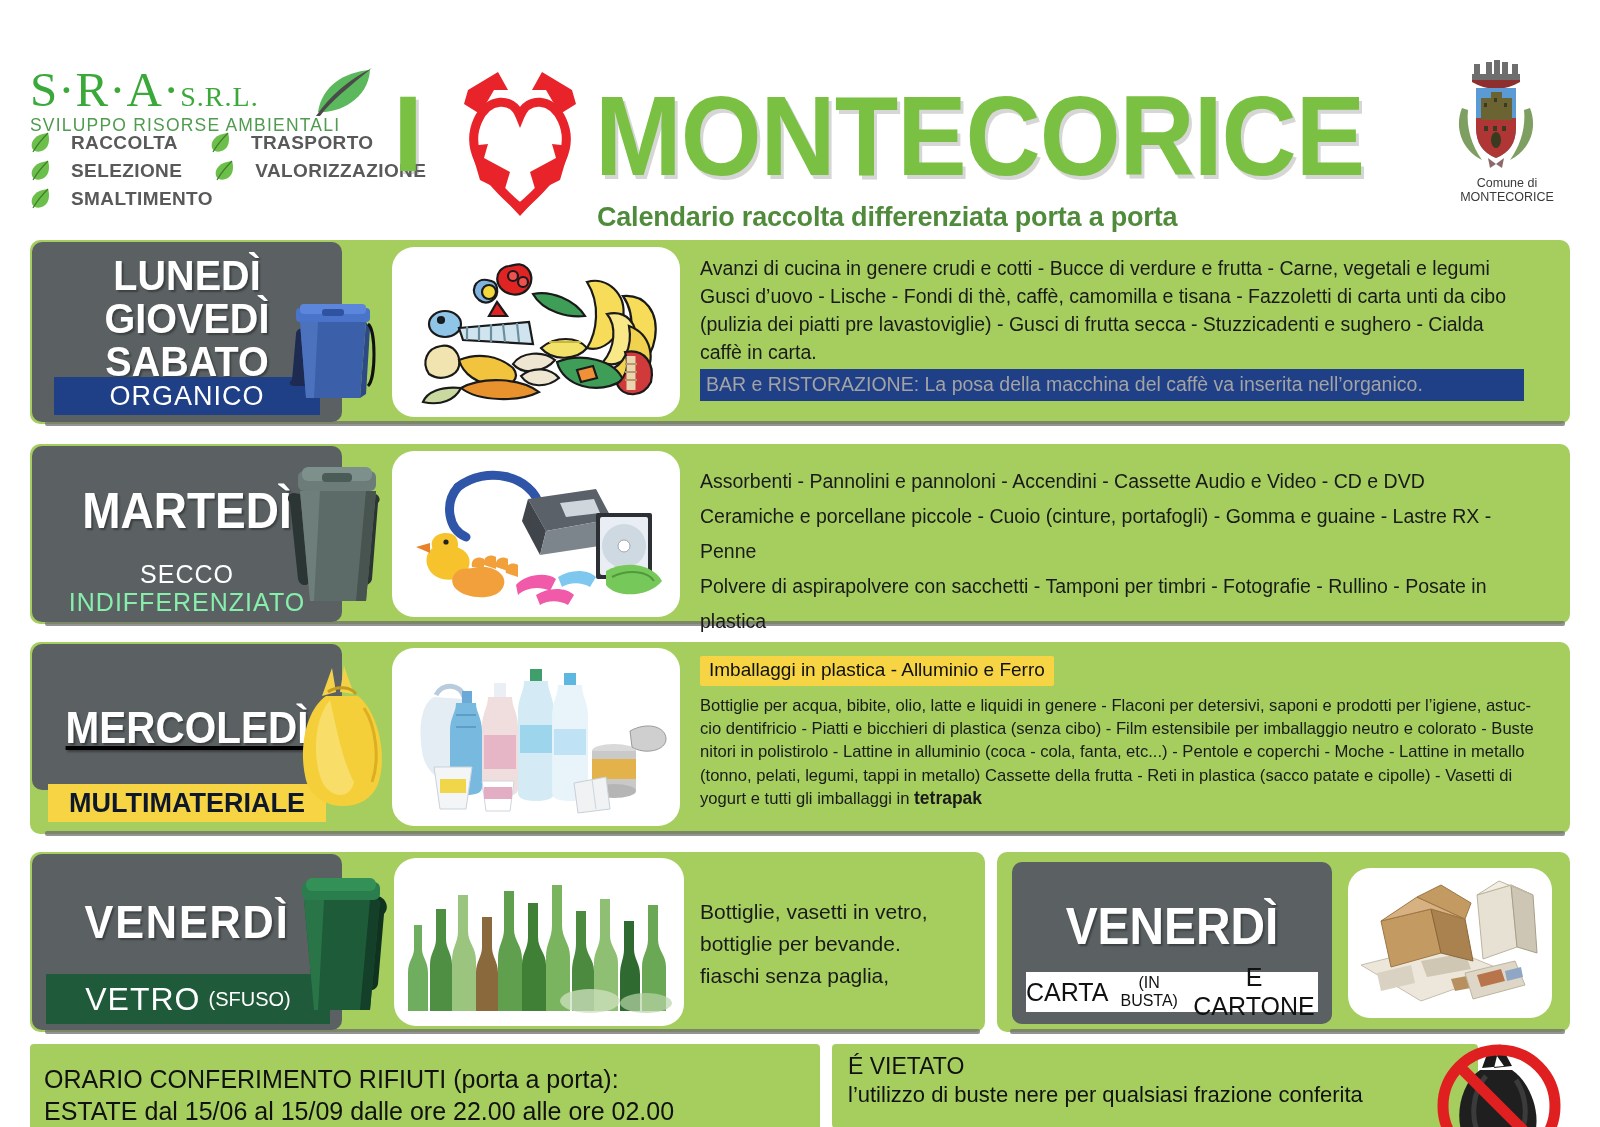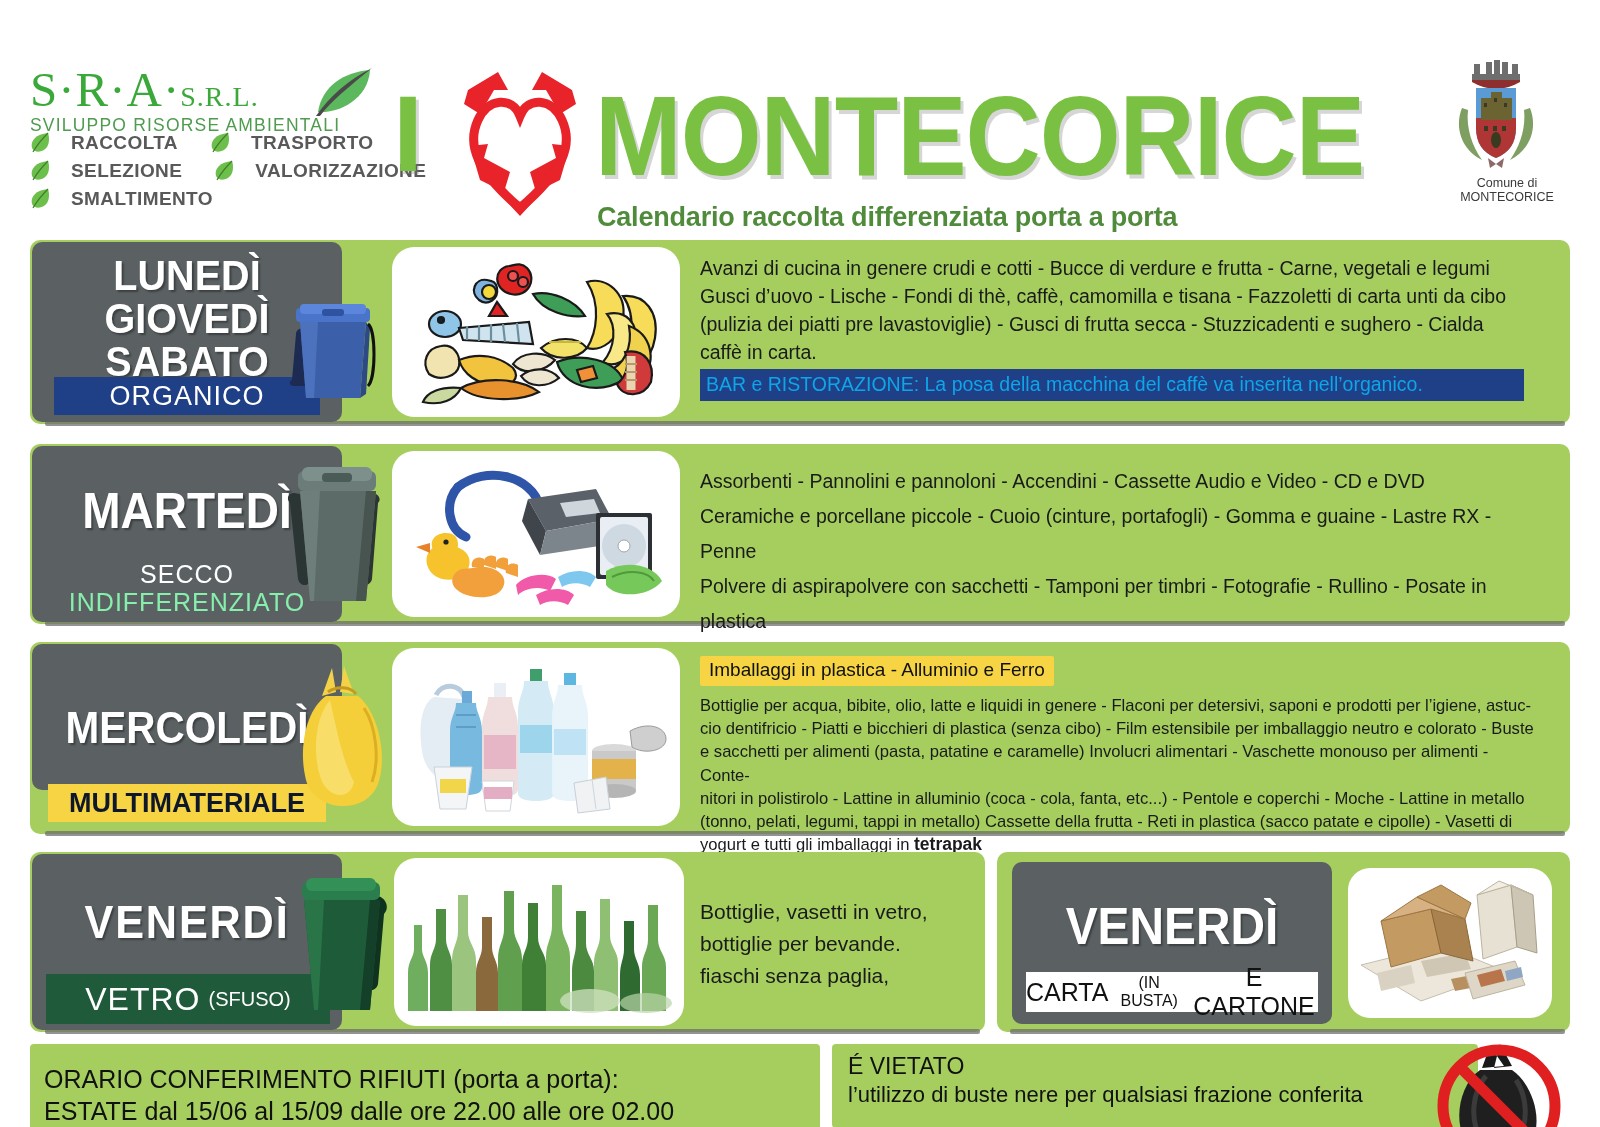--- a/index.html
+++ b/index.html
@@ -44,21 +44,21 @@
       font-family:"Liberation Sans", sans-serif;letter-spacing:0px;
       text-shadow:2px 2px 2px rgba(0,0,0,.35);transform:scaleX(0.92);}
   .badge{position:absolute;display:flex;align-items:center;justify-content:center;
       text-align:center;}
   .photo{position:absolute;background:#ffffff;border-radius:22px;overflow:hidden;z-index:4;
       display:flex;align-items:center;justify-content:center;}
   .bodytext{position:absolute;color:#1a1a1a;font-family:"Liberation Sans", sans-serif;}
   .shadowbar{position:absolute;height:5px;background:#6f6f6f;opacity:.75;border-radius:2px;}
 
   
-  .hl-blue{background:#1f3f87;color:#0ea5e9;display:inline-block;padding:2px 6px 4px 6px;}
+  .hl-blue{background:#1f3f87;color:#a3a3a3;display:inline-block;padding:2px 6px 4px 6px;}
   .hl-yellow{background:#f6d443;color:#111;display:inline-block;padding:3px 9px 5px 9px;
       border-radius:2px;}
 
   .footer-box{position:absolute;background:#a5ce5e;border-radius:4px;}
   .footer-text{color:#111;font-family:"Liberation Sans", sans-serif;}
 
   svg{display:block;}
 </style>
 </head>
 <body>
@@ -321,21 +321,21 @@
       <div>Ceramiche e porcellane piccole - Cuoio (cinture, portafogli) - Gomma e guaine - Lastre RX - Penne</div>
       <div>Polvere di aspirapolvere con sacchetti - Tamponi per timbri - Fotografie - Rullino - Posate in plastica</div>
       <div>Occhiali - Ovatta sporca - Fazzoletti struccanti - giocattoli e gadget di piccola dimensione.</div>
     </div>
   </div>
 
   <div>
     <div class="greenbg" style="left:30px;top:598px;width:1540px;height:192px;"></div>
     <div class="shadowbar" style="left:45px;top:787px;width:1520px;"></div>
 
-    <div class="daybox" style="left:32px;top:600px;width:310px;height:146px;">
+    <div class="daybox" style="left:32px;top:600px;width:310px;height:146px;text-decoration:underline;">
       <div class="day-name" style="font-size:44px;padding-top:62px;">MERCOLEDÌ</div>
       <div class="badge" style="left:16px;top:140px;width:278px;height:38px;background:#f6d443;">
         <span style="color:#0f172a;font-size:27px;font-weight:bold;letter-spacing:0px;">MULTIMATERIALE</span>
       </div>
     </div>
 
     <svg style="position:absolute;left:292px;top:618px;z-index:5;" width="100" height="162" viewBox="0 0 100 162">
       <path d="M40 6 L30 34 L44 30 Z M52 4 L62 32 L48 30 Z M46 2 L46 32 Z" fill="#f3d24a"></path>
       <path d="M34 34 C14 48 6 86 14 118 C22 150 74 154 86 122 C96 94 86 50 66 34 Z" fill="#f4cf3a"></path>
       <path d="M38 38 C24 54 20 88 28 114 C34 136 58 140 62 120 C50 98 44 64 38 38 Z" fill="#f8de68"></path>
@@ -395,21 +395,20 @@
       </svg>
     </div>
 
     <div class="bodytext" style="left:700px;top:612px;">
       <span class="hl-yellow" style="font-size:19px;font-weight:400;">Imballaggi in plastica - Alluminio e Ferro</span>
     </div>
 
     <div class="bodytext" style="left:700px;top:650px;width:838px;font-size:16.6px;line-height:23.2px;">
       <div>Bottiglie per acqua, bibite, olio, latte e liquidi in genere - Flaconi per detersivi, saponi e prodotti per l’igiene, astuc-</div>
       <div>cio dentifricio - Piatti e bicchieri di plastica (senza cibo) - Film estensibile per imballaggio neutro e colorato - Buste</div>
-      <div>e sacchetti per alimenti (pasta, patatine e caramelle) Involucri alimentari - Vaschette monouso per alimenti - Conte-</div>
       <div>nitori  in polistirolo - Lattine in alluminio (coca - cola, fanta, etc...) - Pentole e coperchi - Moche - Lattine in metallo</div>
       <div>(tonno, pelati, legumi, tappi in metallo)  Cassette della frutta - Reti in plastica (sacco patate e cipolle) - Vasetti di</div>
       <div>
         <span>yogurt e tutti gli imballaggi in </span><b style="font-size:17.5px;">tetrapak</b>
       </div>
     </div>
   </div>
 
   <div>
     <div class="greenbg" style="left:30px;top:808px;width:955px;height:180px;"></div>

